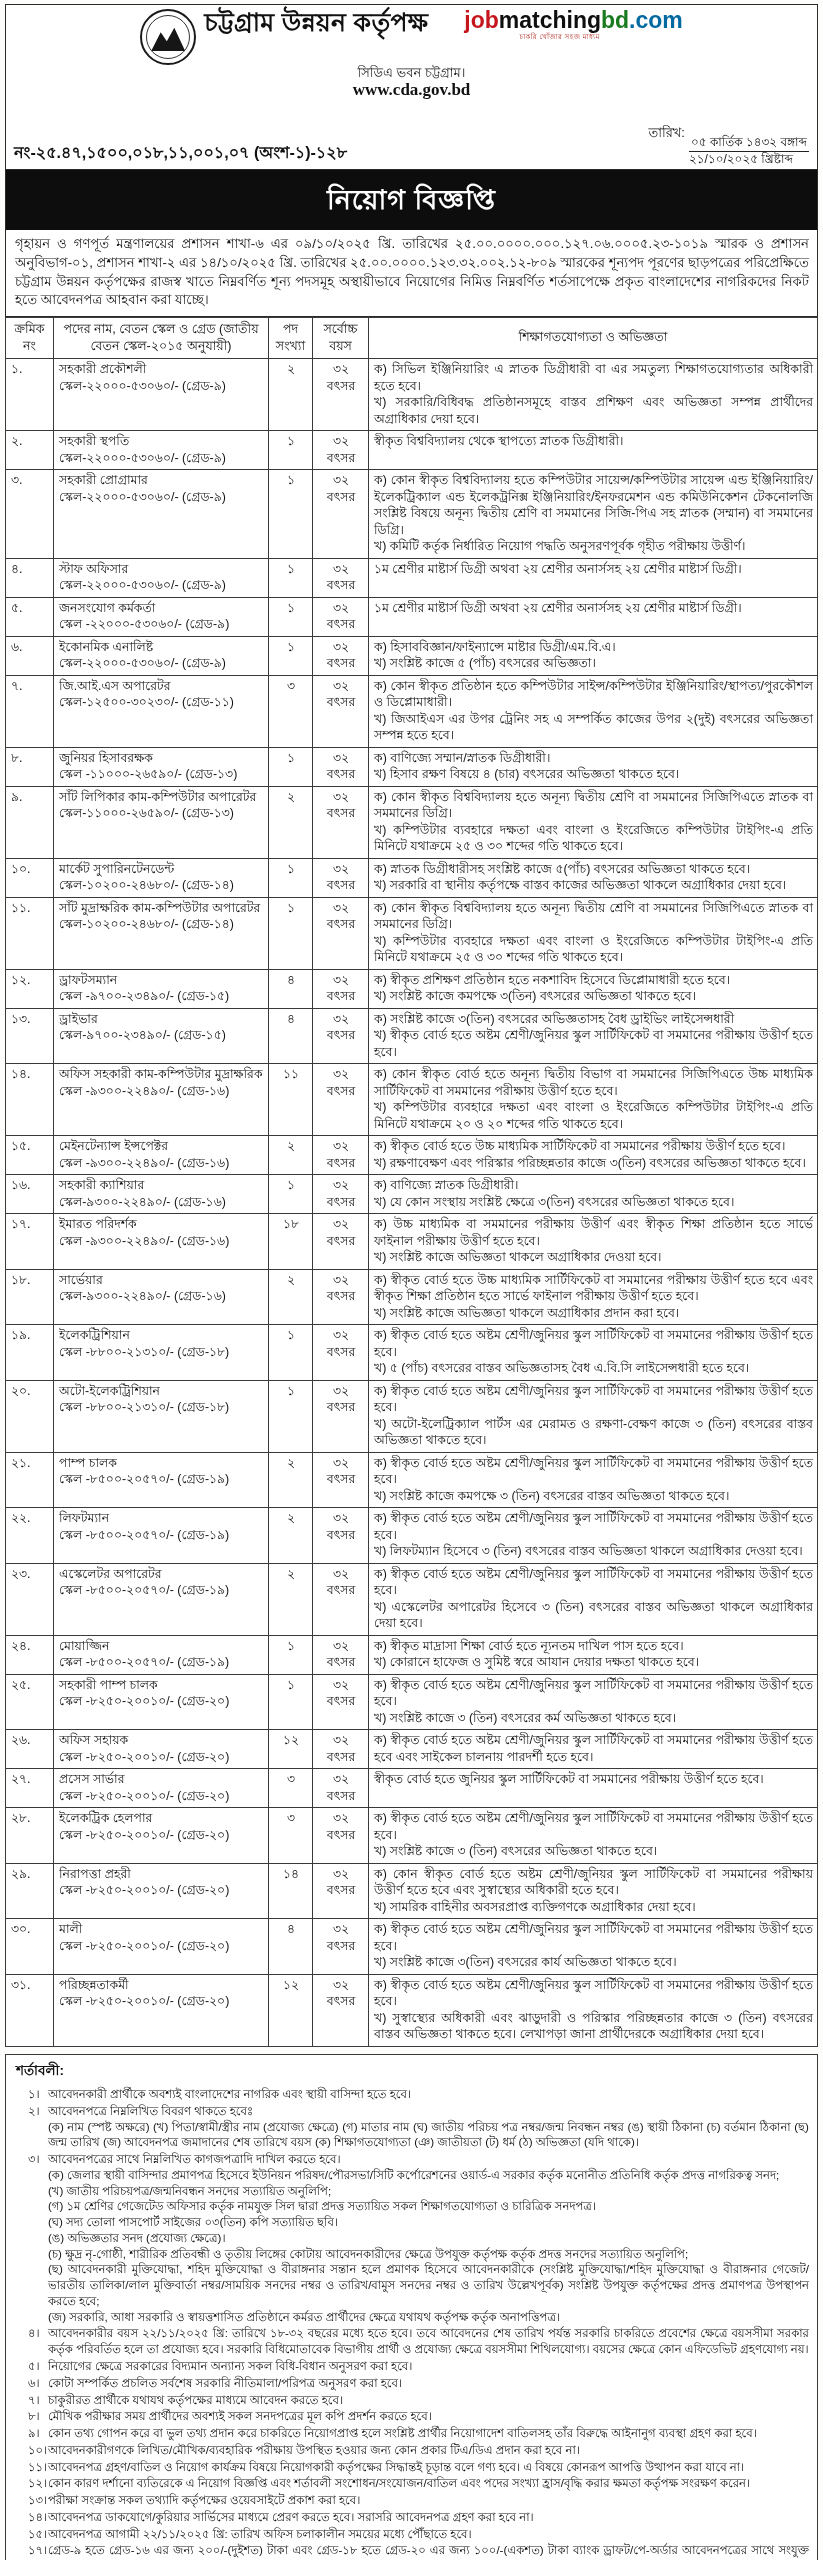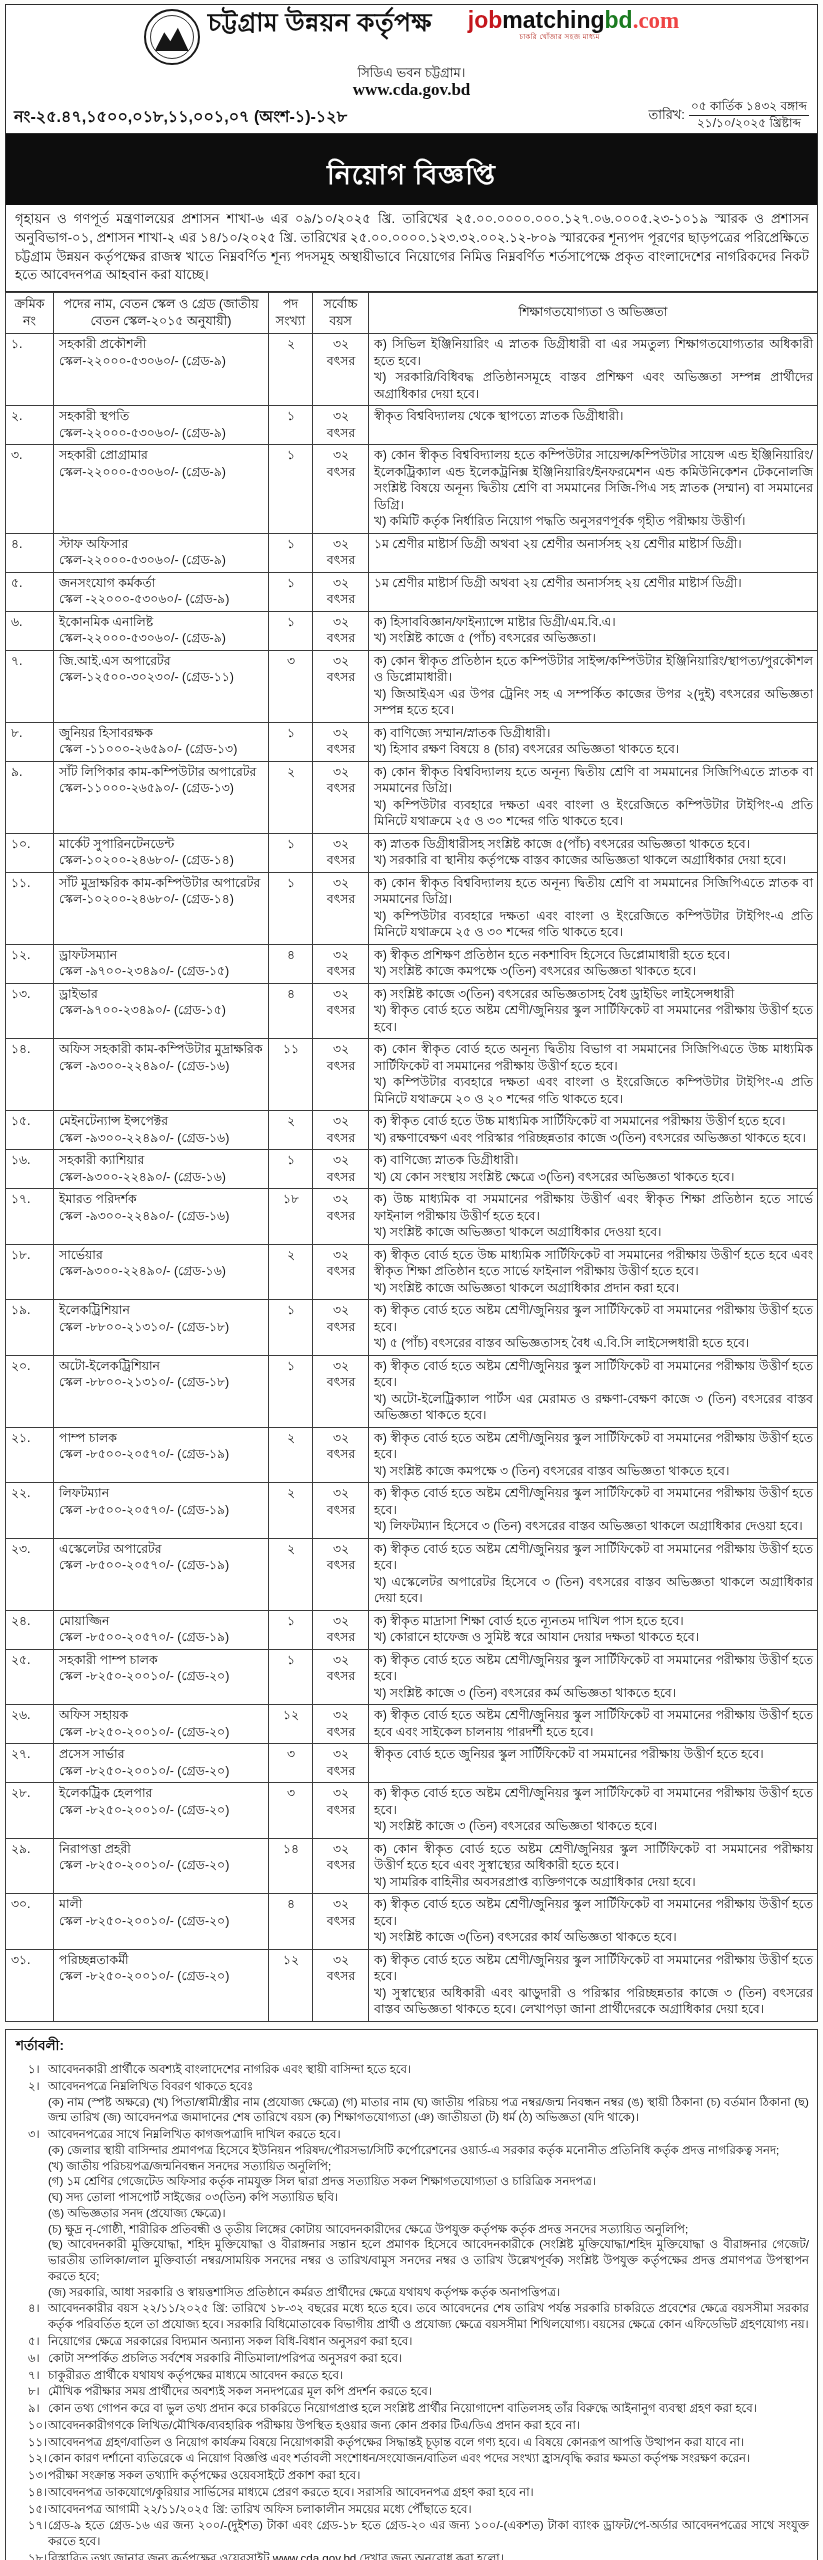--- a/index.html
+++ b/index.html
@@ -72,21 +72,21 @@
   }
   .brand {
     font-size: 23px;
     font-weight: bold;
     white-space: nowrap;
     line-height: 1;
   }
   .brand .b1 { color: #c4161c; margin-left: 28px; }
   .brand .b2 { color: #0f0f0f; }
   .brand .b3 { color: #1a7a1f; }
-  .brand .b4 { color: #ef4444; font-family: Liberation Serif, serif; }
+  .brand .b4 { color: #0369a1; }
   .brand-sub {
     font-size: 7px;
     color: #b0251c;
     letter-spacing: .4px;
     text-align: center;
     margin-top: 1px;
   }
   .brand-wrap { display: inline-block; }
   .sub-line {
     font-size: 13px;
@@ -111,32 +111,32 @@
     font-weight: bold;
     color: #111;
   }
   .date-box {
     display: flex;
     align-items: center;
     gap: 4px;
     font-size: 12px;
   }
   .date-label { font-size: 13px; }
-  .date-stack { text-align: center; line-height: 1.15; }
+  .date-stack { text-align: left; line-height: 1.15; margin-top: 36px; }
   .date-stack .d1 { display: block; border-bottom: 1px solid #222; padding: 0 2px 1px 2px; }
   .date-stack .d2 { display: block; padding-top: 1px; }
 
   
   .title-bar {
     background: #0d0d0d;
     color: #ffffff;
     text-align: center;
     font-size: 27px;
     font-weight: bold;
-    padding: 20px 0 6px 0;
+    padding: 9px 0 6px 0;
     letter-spacing: 1px;
     border-left: 1px solid #2a2a2a;
     border-right: 1px solid #2a2a2a;
   }
 
   
   .intro {
     border: 1px solid #2a2a2a;
     border-top: none;
     padding: 5px 8px 6px 9px;

